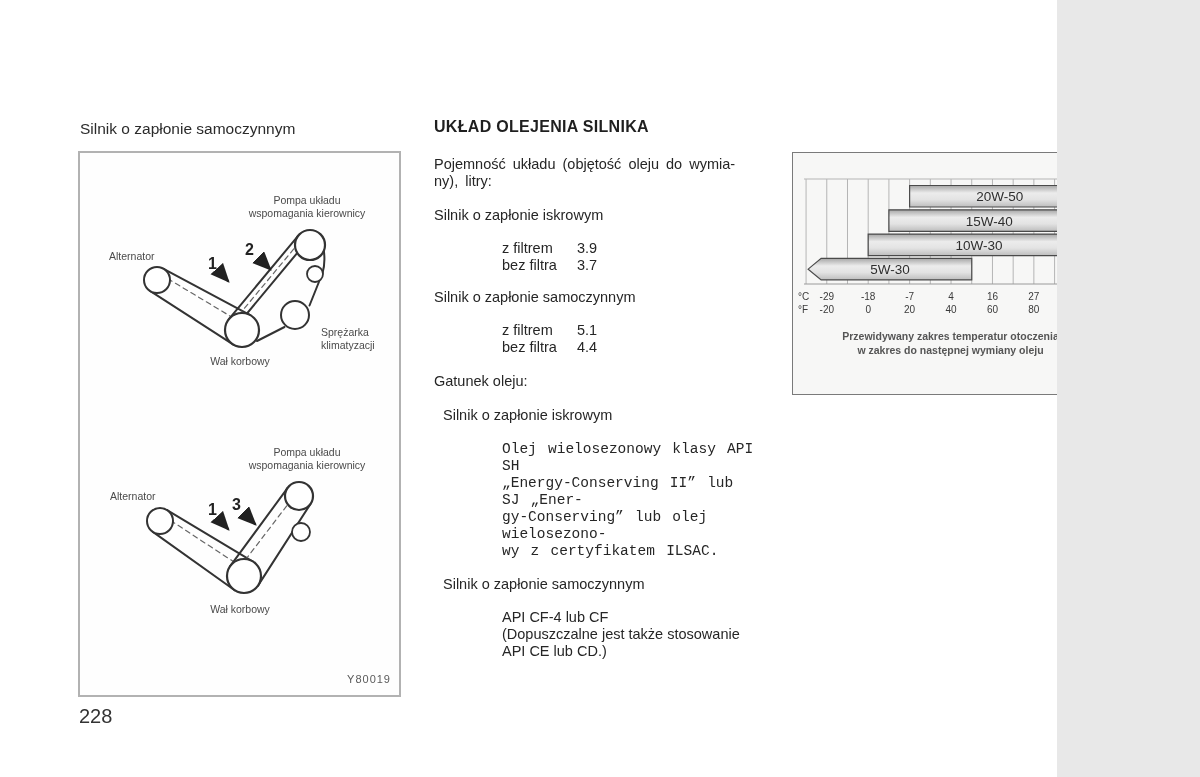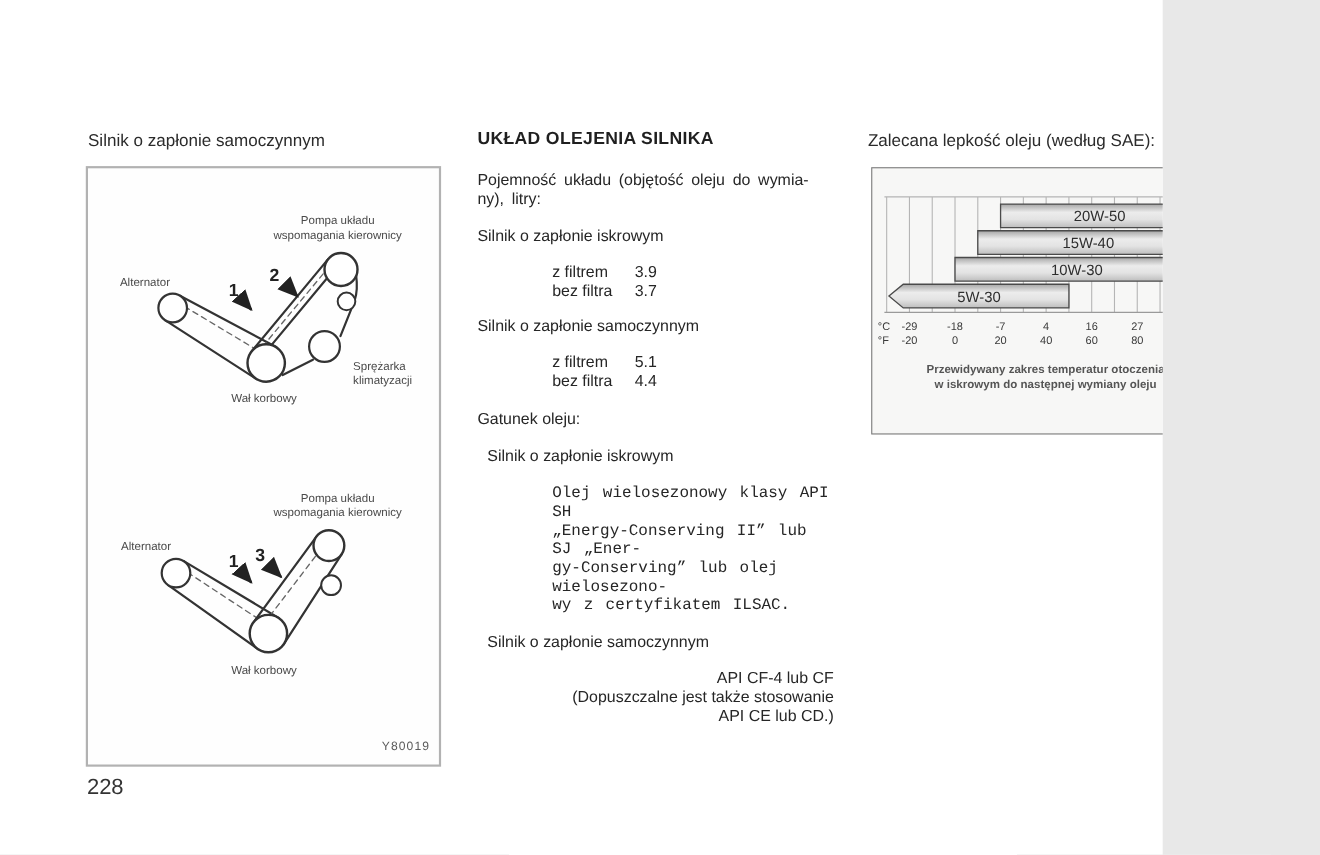--- a/index.html
+++ b/index.html
@@ -157,31 +157,30 @@
 
     <p class="indent1" style="margin-top:17px;">Silnik o zapłonie iskrowym</p>
 
     <p class="pre ws2 indent2" style="margin-top:17px;font-family:Liberation Mono, monospace;">Olej wielosezonowy klasy API SH
 „Energy-Conserving II” lub SJ „Ener-
 gy-Conserving” lub olej wielosezono-
 wy z certyfikatem ILSAC.</p>
 
     <p class="indent1" style="margin-top:16px;">Silnik o zapłonie samoczynnym</p>
 
-    <p class="pre indent2" style="margin-top:16px;text-align:right;">API CF-4 lub CF
+    <p class="pre indent2" style="margin-top:16px;">API CF-4 lub CF
 (Dopuszczalne jest także stosowanie
 API CE lub CD.)</p>
   </div>
 
-  <div class="abs col-heading" style="left:789px;top:120px;">Zalecana lepkość oleju (według SAE):</div>
 
   <div class="abs chart-box" id="viscosity-chart">
     <div class="chart-caption">
       <div>Przewidywany zakres temperatur otoczenia</div>
-      <div>w iskrowym do następnej wymiany oleju</div>
+      <div>w zakres do następnej wymiany oleju</div>
     </div>
     <div class="chart-code">OIL003</div>
   <svg width="314" height="240" style="position: absolute; left: 0px; top: 0px;">
         <defs>
           <linearGradient id="barGrad" x1="0" y1="0" x2="0" y2="1">
             <stop offset="0%" stop-color="#a6a6a6"></stop>
             <stop offset="35%" stop-color="#ececec"></stop>
             <stop offset="65%" stop-color="#e3e3e3"></stop>
             <stop offset="100%" stop-color="#bdbdbd"></stop>
           </linearGradient>

